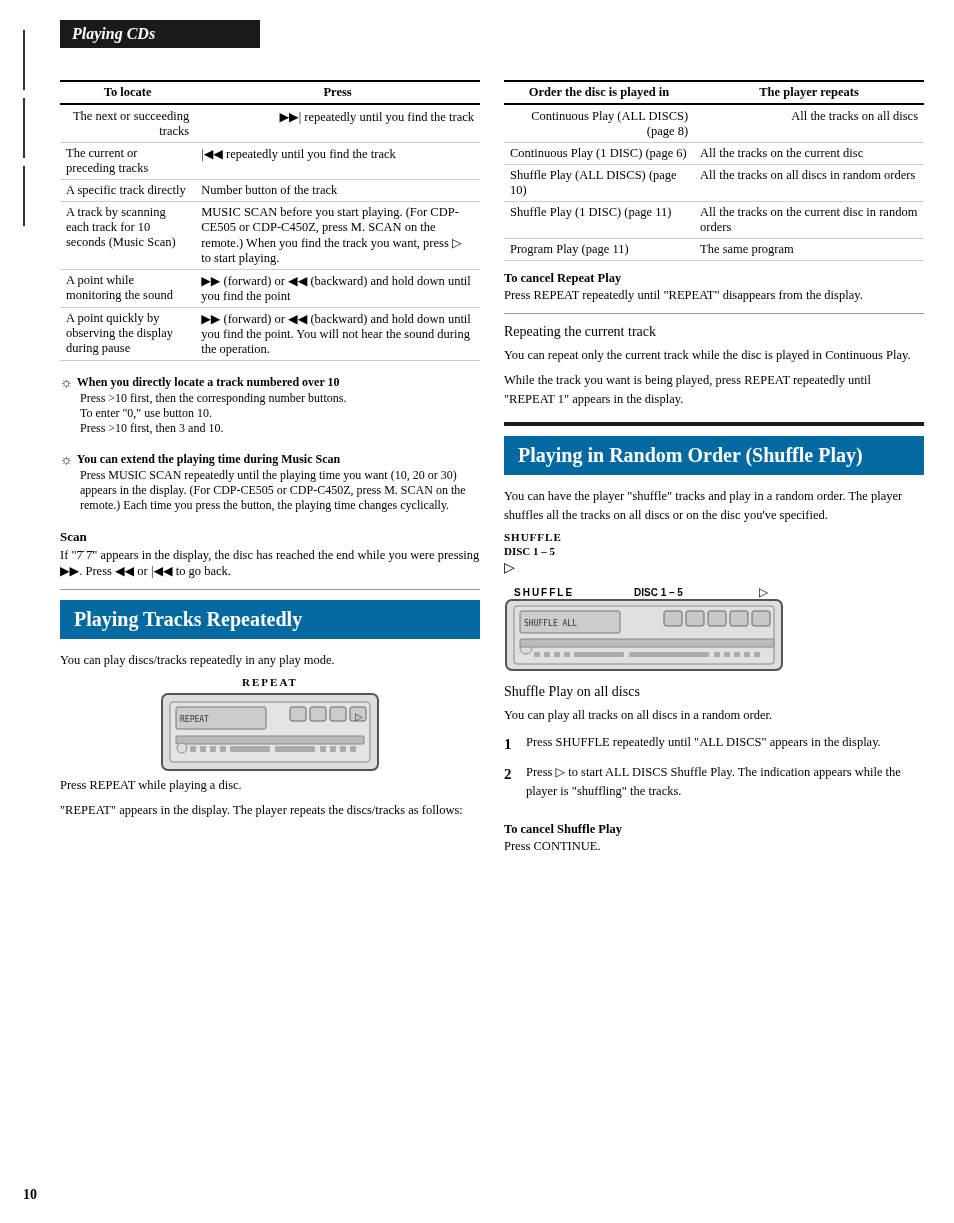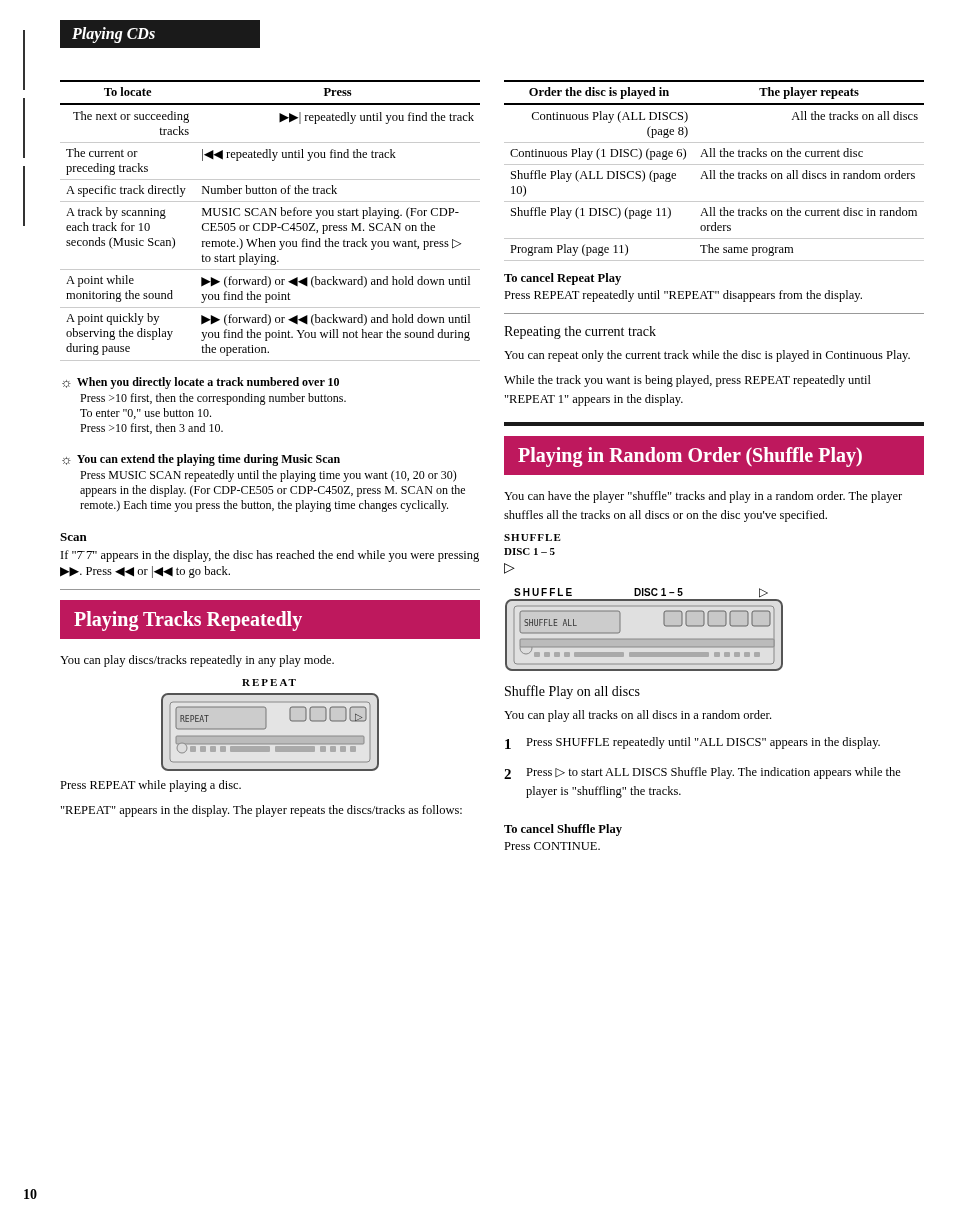--- a/index.html
+++ b/index.html
@@ -43,21 +43,21 @@
       color: #fff;
       font-style: italic;
       font-weight: bold;
       font-size: 16px;
       padding: 5px 12px;
       margin-bottom: 16px;
       display: inline-block;
       min-width: 200px;
     }
     .section-header-dark {
-      background: #be185d;
+      background: #0369a1;
       color: #fff;
       font-weight: bold;
       font-size: 20px;
       padding: 8px 14px;
       margin-bottom: 12px;
       display: block;
     }
 
     
     .two-col {

